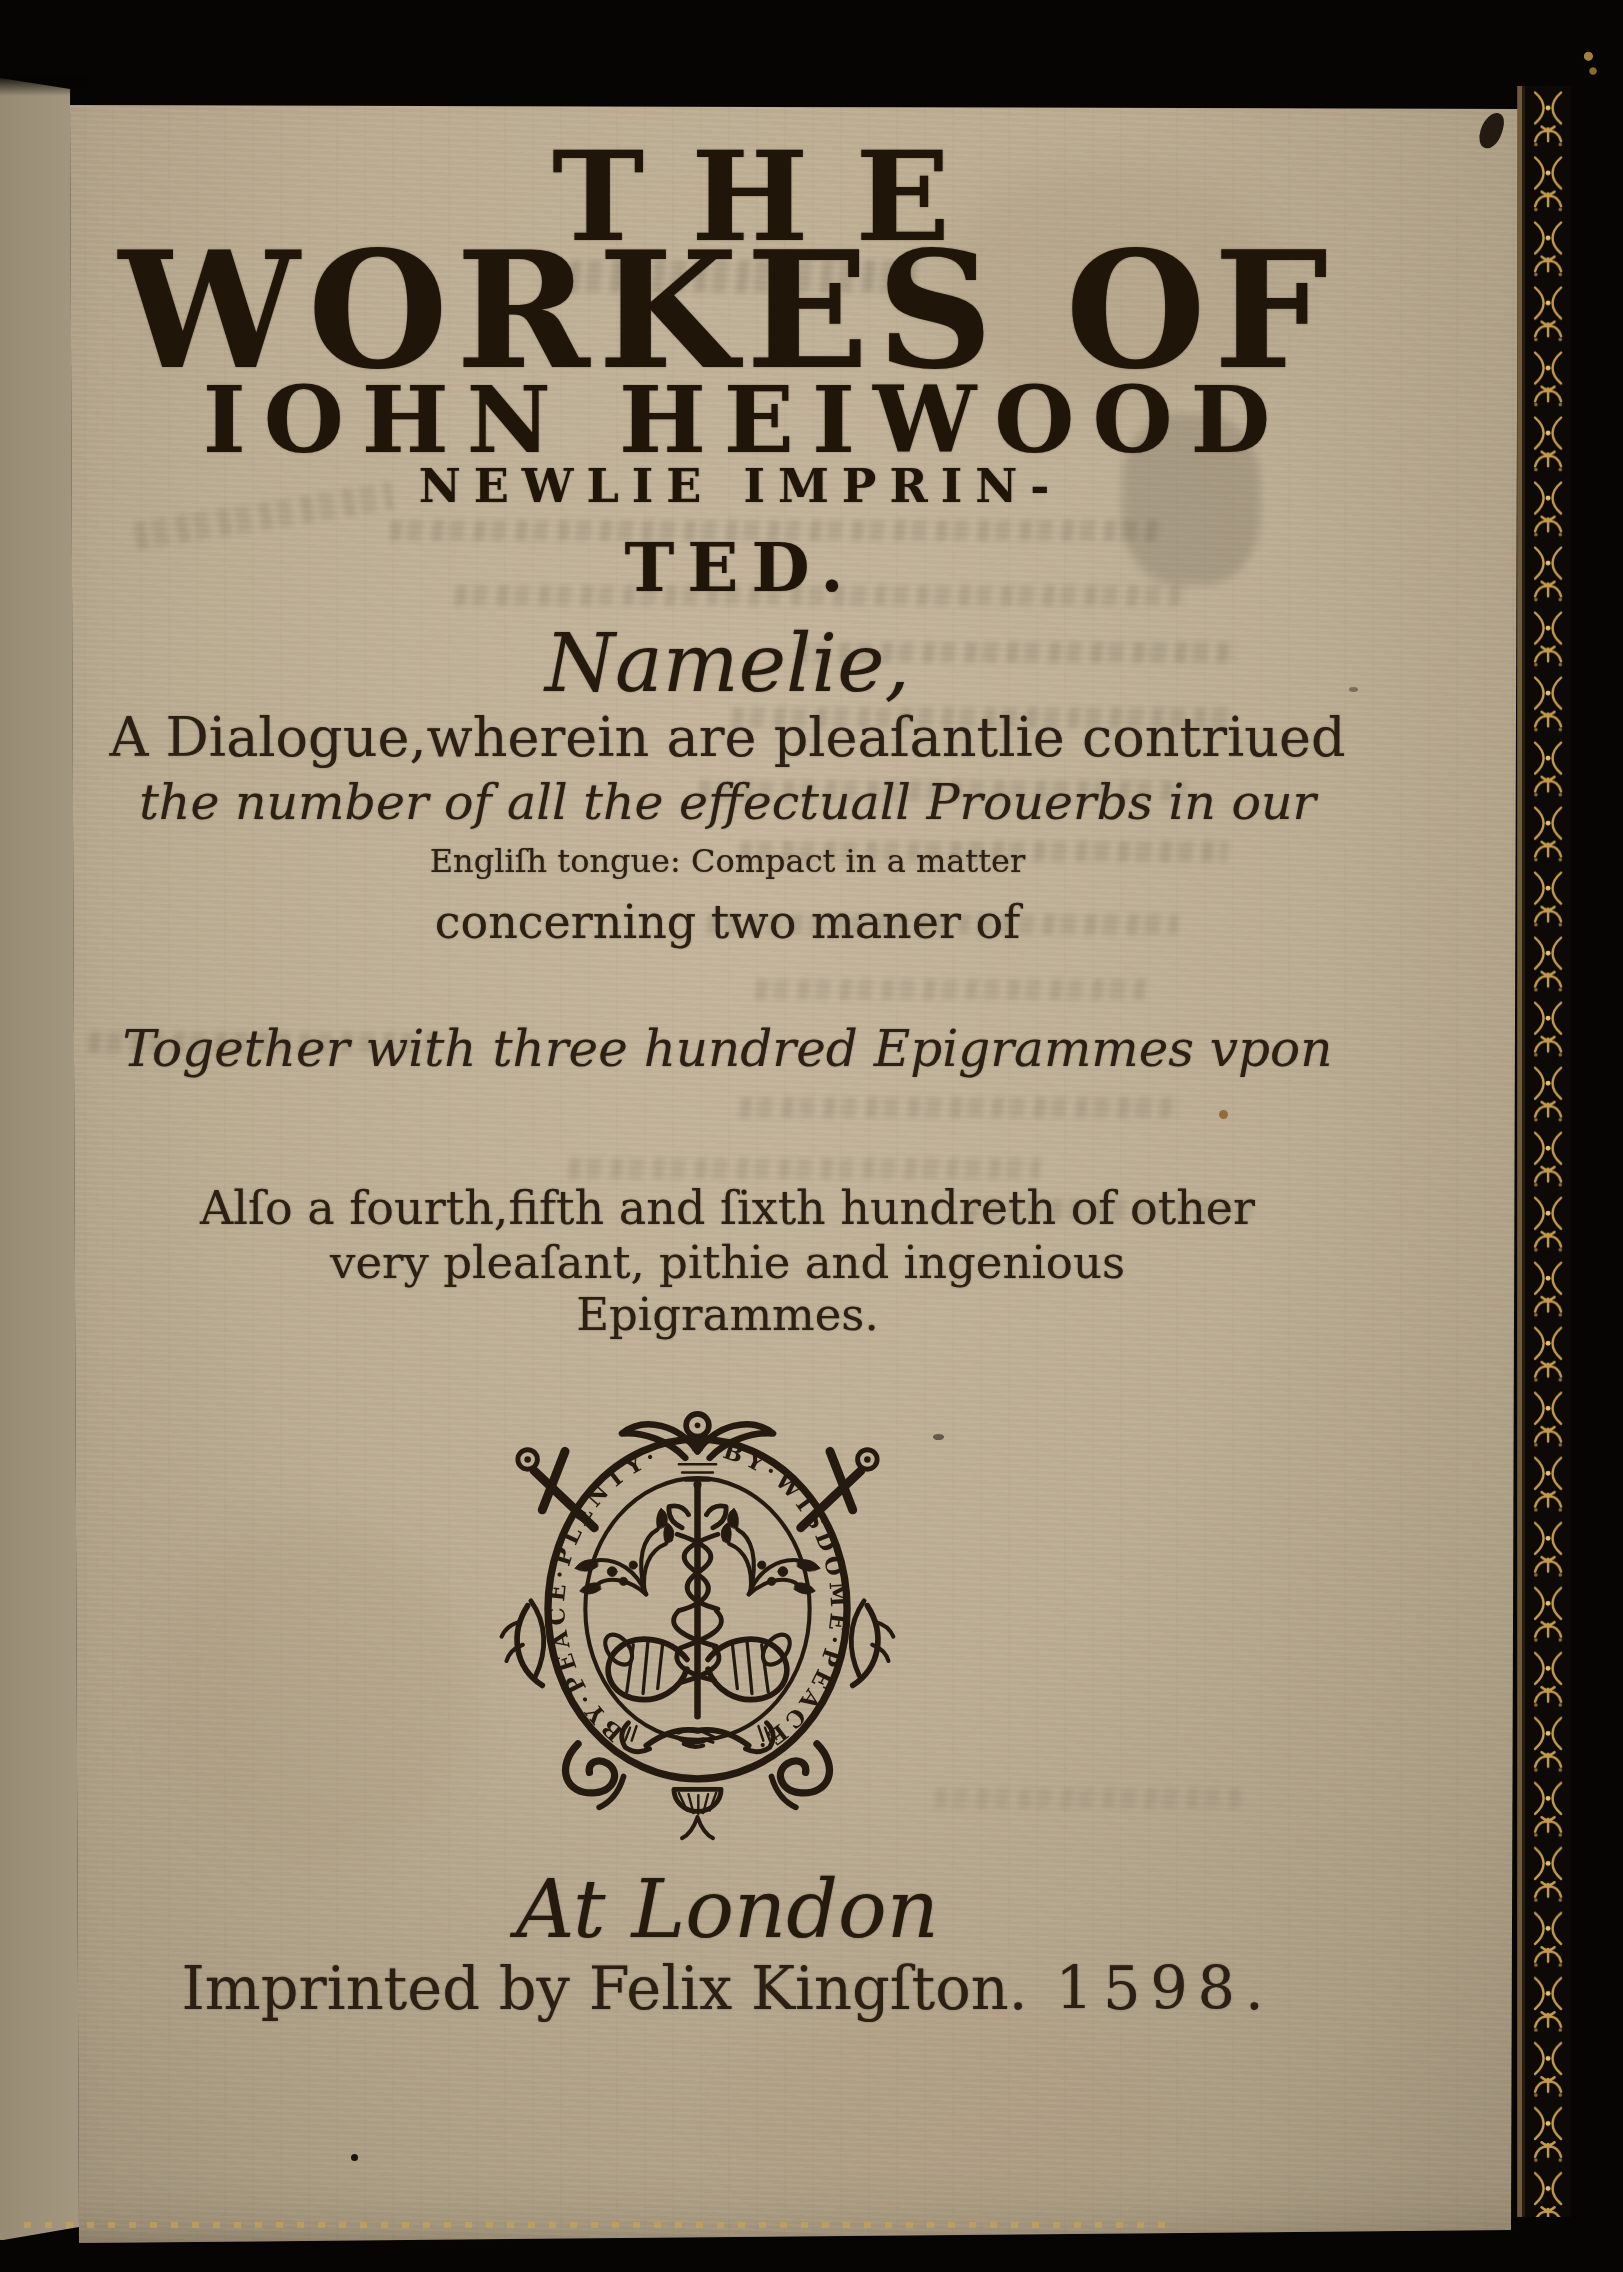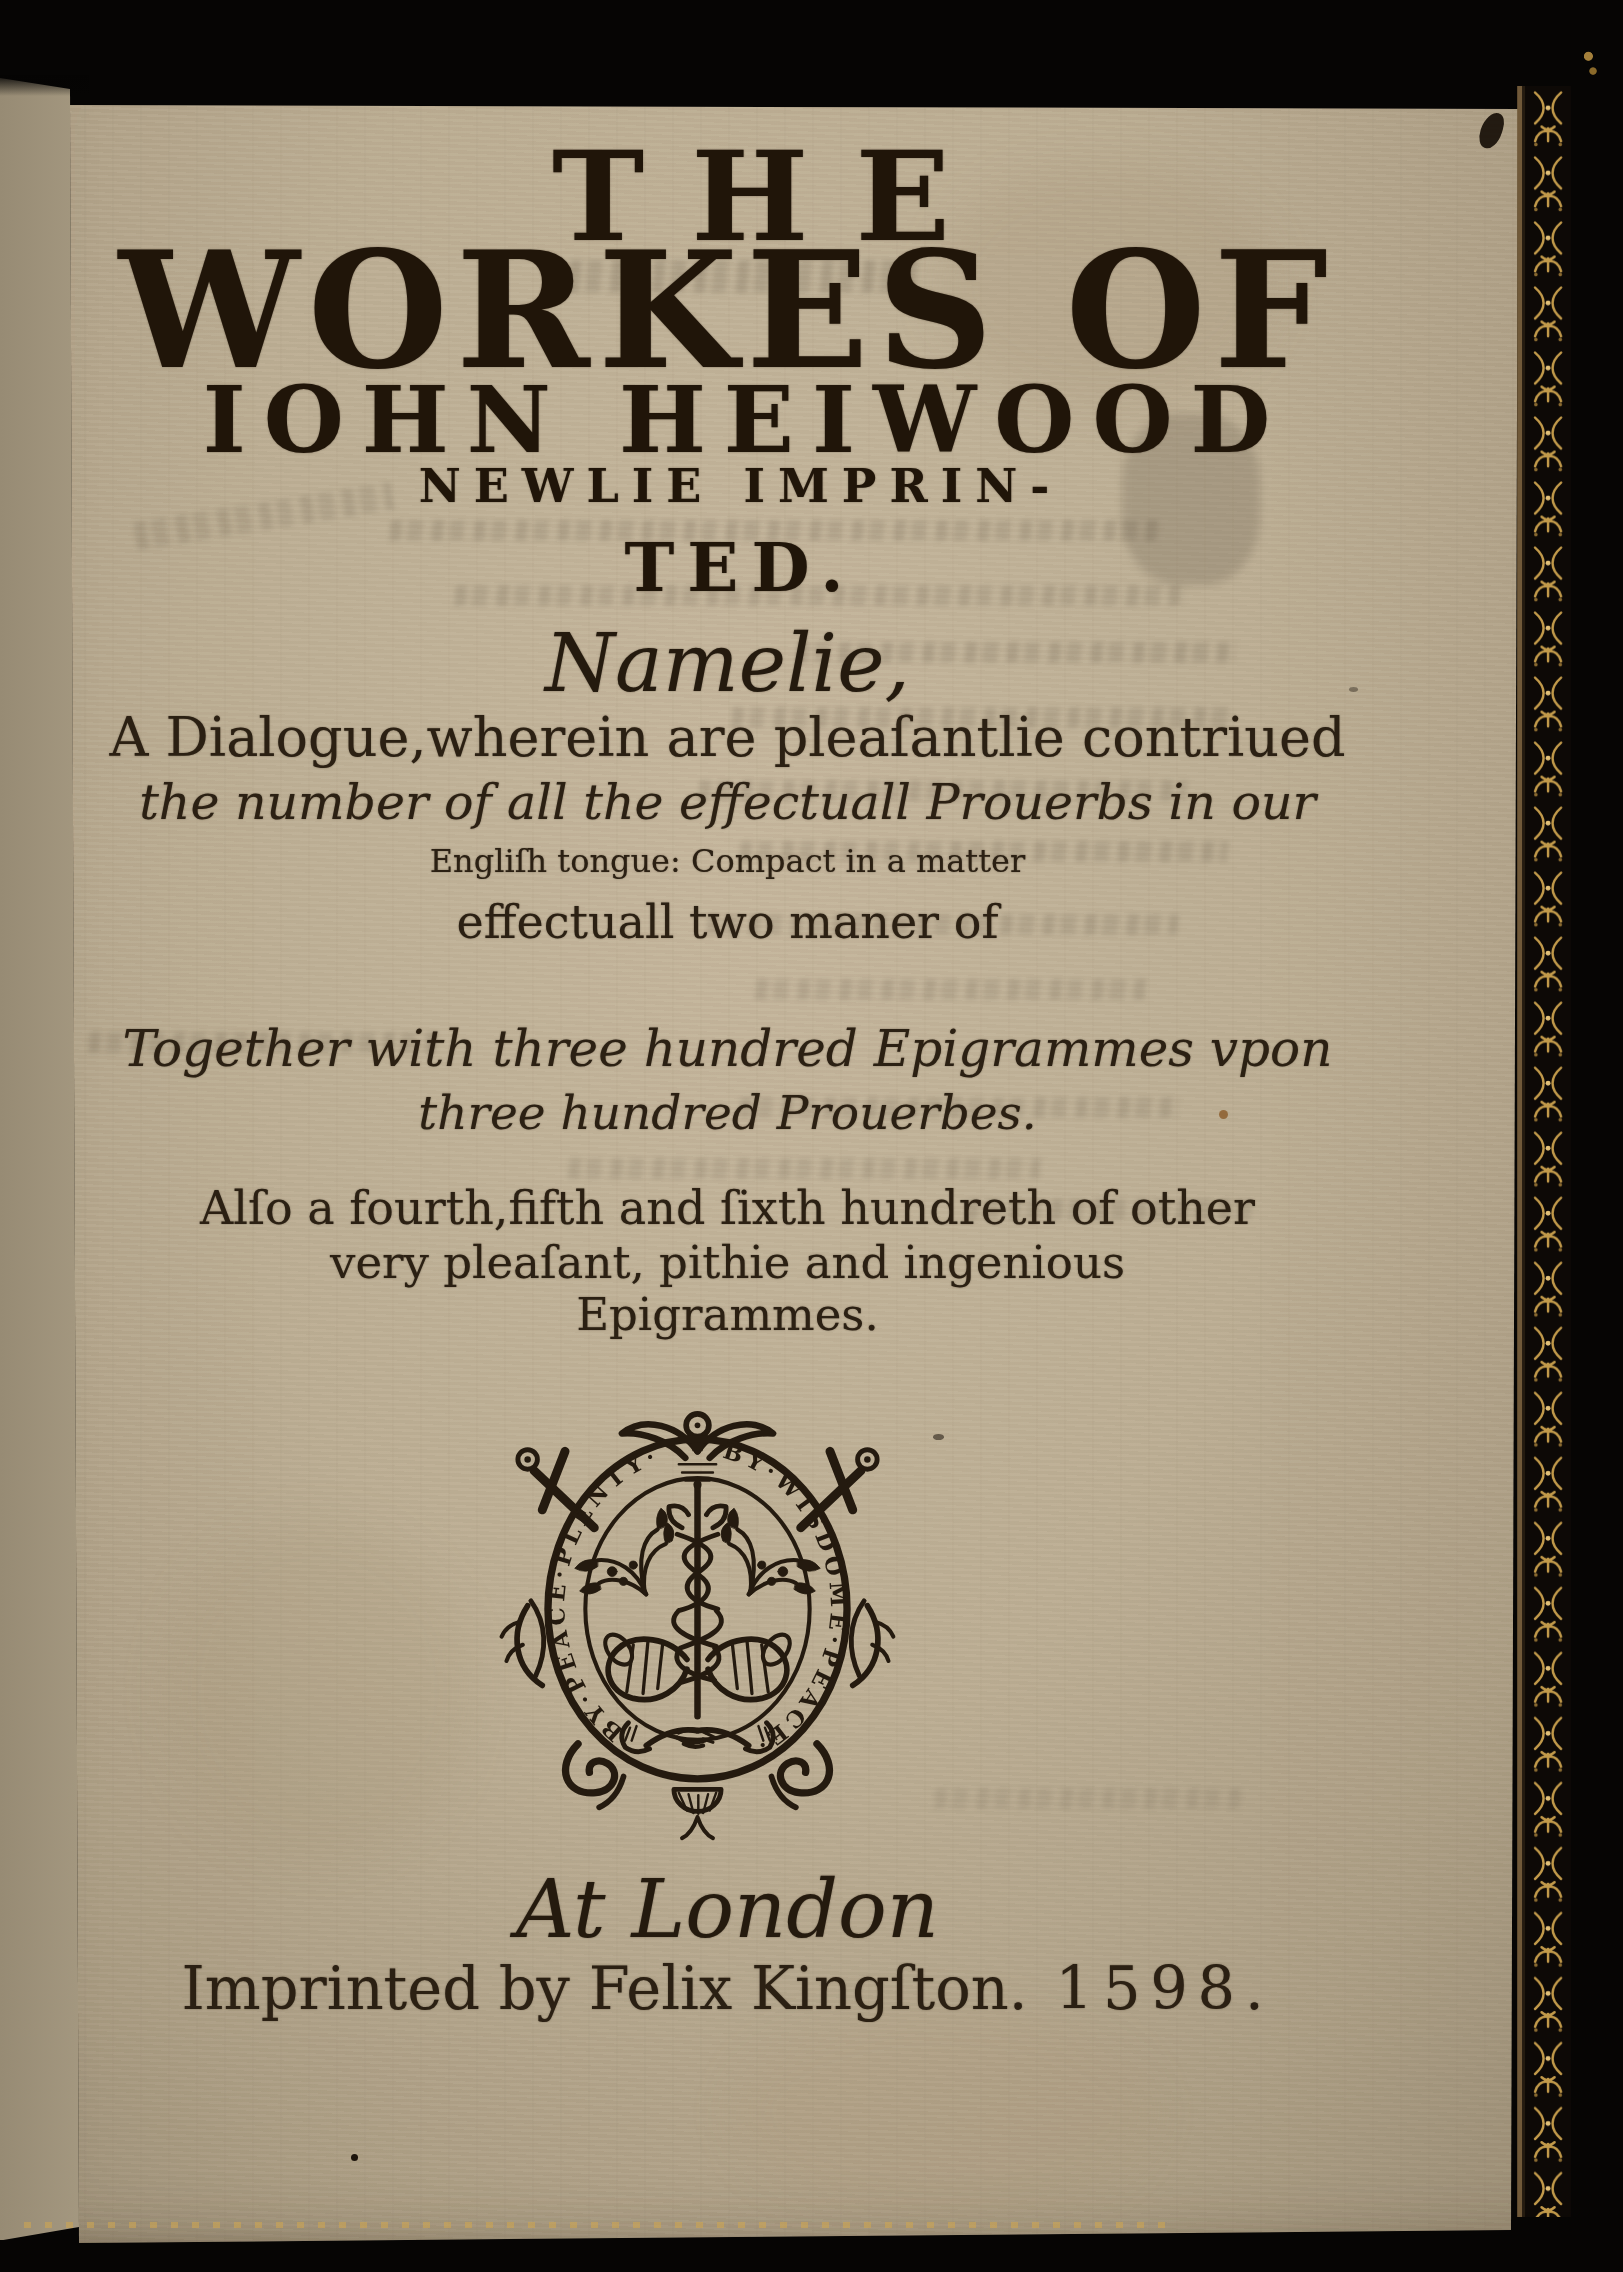--- a/index.html
+++ b/index.html
@@ -122,24 +122,23 @@
     <div class="line caps t2">WORKES OF</div>
     <div class="line caps t3">IOHN HEIWOOD</div>
     <div class="line caps t4">NEWLIE IMPRIN-</div>
     <div class="line caps t5">TED.</div>
 
     <div class="line it namelie">Namelie,</div>
 
     <div class="line a1">A Dialogue,wherein are pleaſantlie contriued</div>
     <div class="line it a2">the number of all the effectuall Prouerbs in our</div>
     <div class="line a3">Engliſh tongue: Compact in a matter</div>
-    <div class="line a4">effectuall two maner of</div>
+    <div class="line a4">concerning two maner of</div>
 
     <div class="line it g1">Together with three hundred Epigrammes vpon</div>
-    <div class="line it g2">three hundred Prouerbes.</div>
 
     <div class="line h1">Alſo a fourth,fifth and ſixth hundreth of other</div>
     <div class="line h2">very pleaſant, pithie and ingenious</div>
     <div class="line h3">Epigrammes.</div>
 
     <svg class="device" width="447" height="488" viewBox="0 0 550 600">
       <defs>
         <path id="arcL" d="M 275,480 A 164,189 0 0 1 111,300 A 164,189 0 0 1 275,111" fill="none"></path>
         <path id="arcR" d="M 275,111 A 164,189 0 0 1 439,300 A 164,189 0 0 1 275,480" fill="none"></path>
         <g id="floraL">

